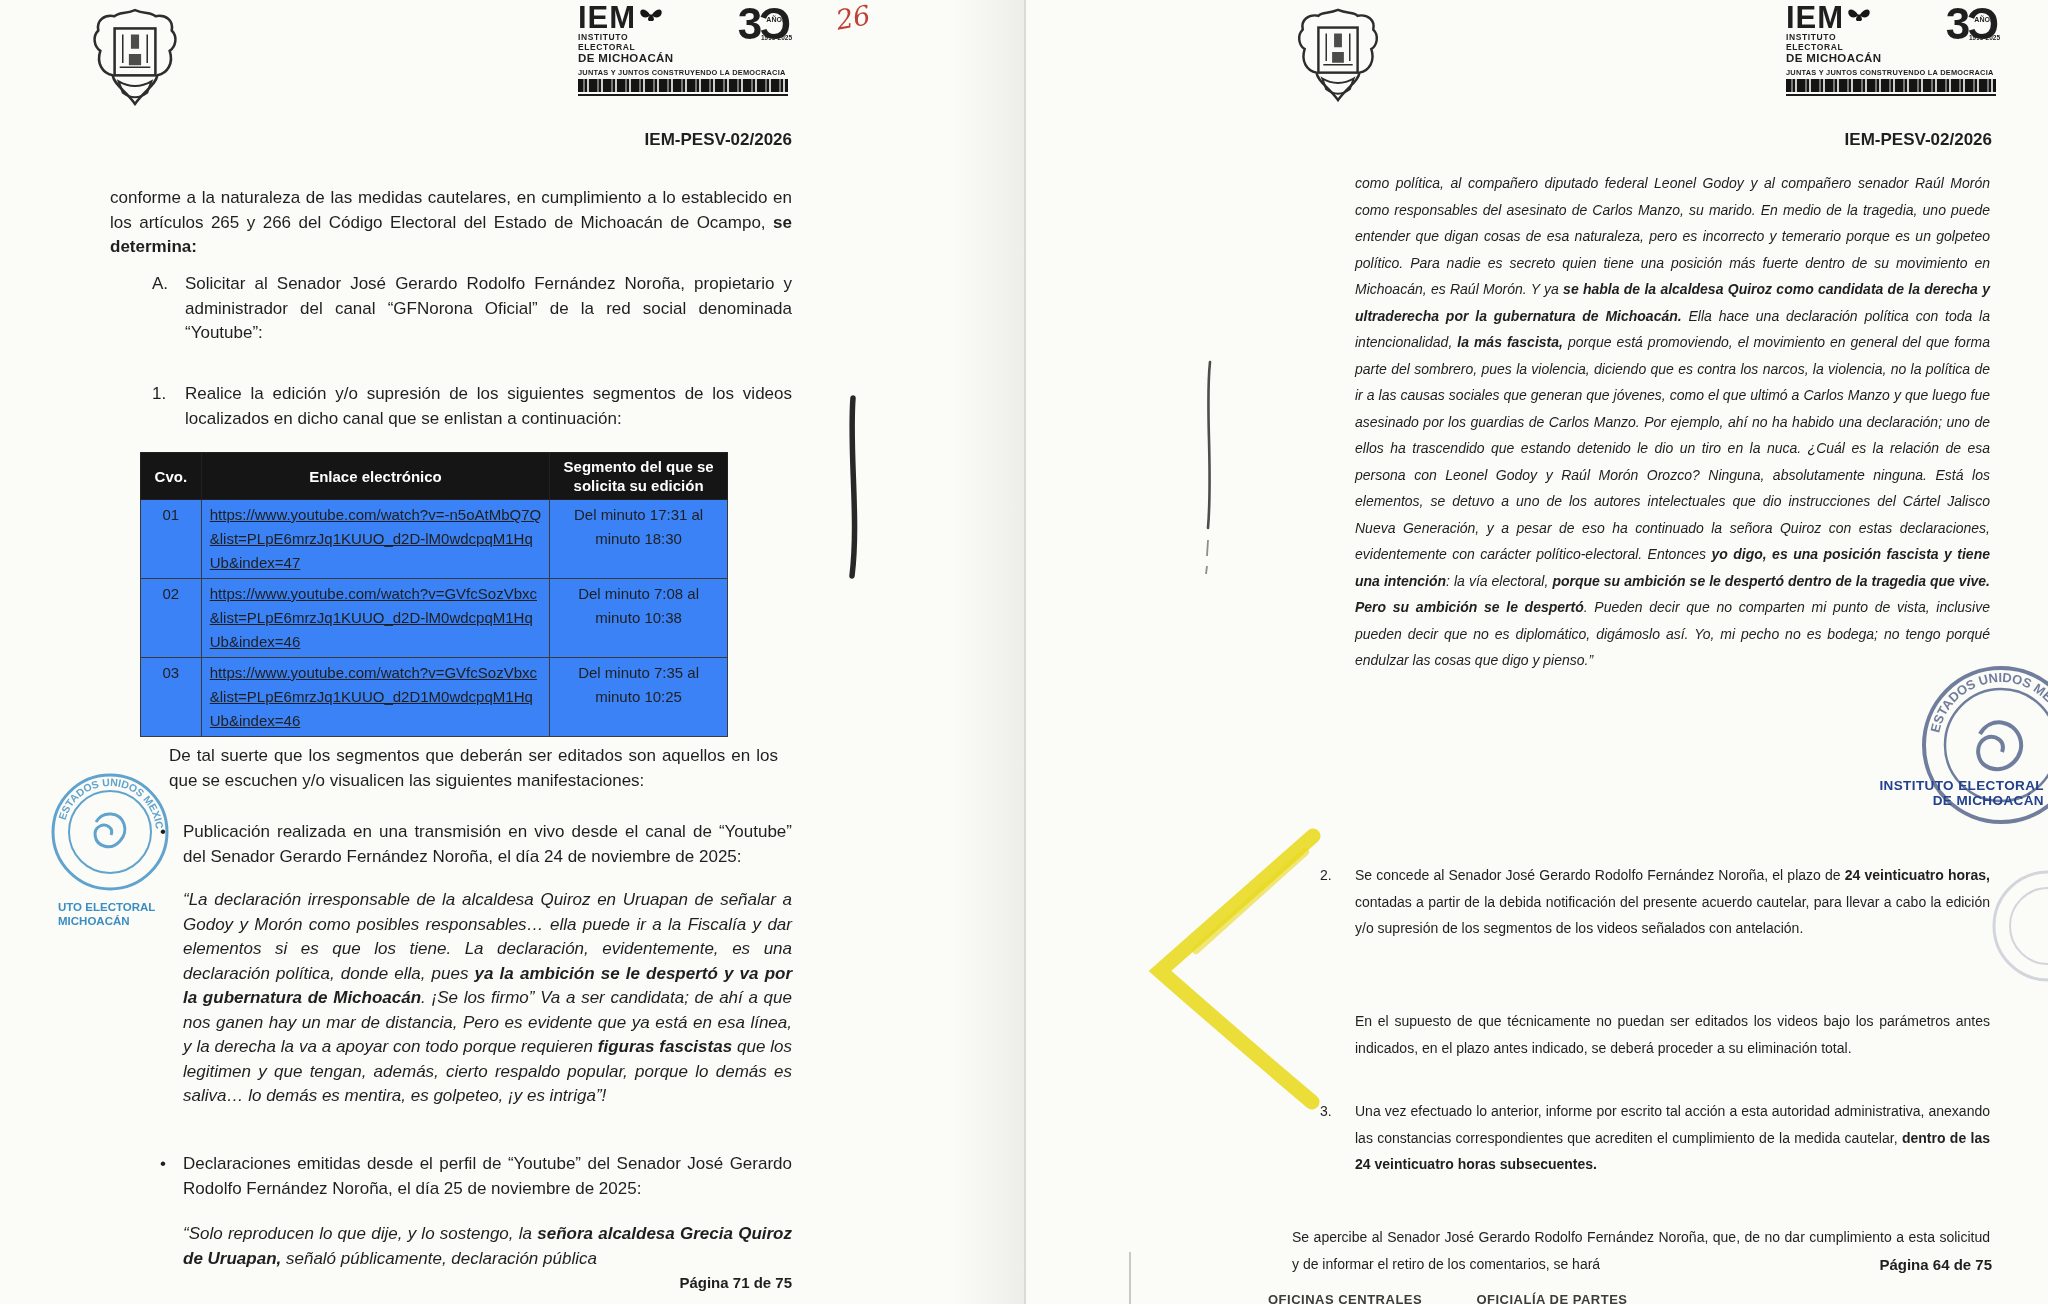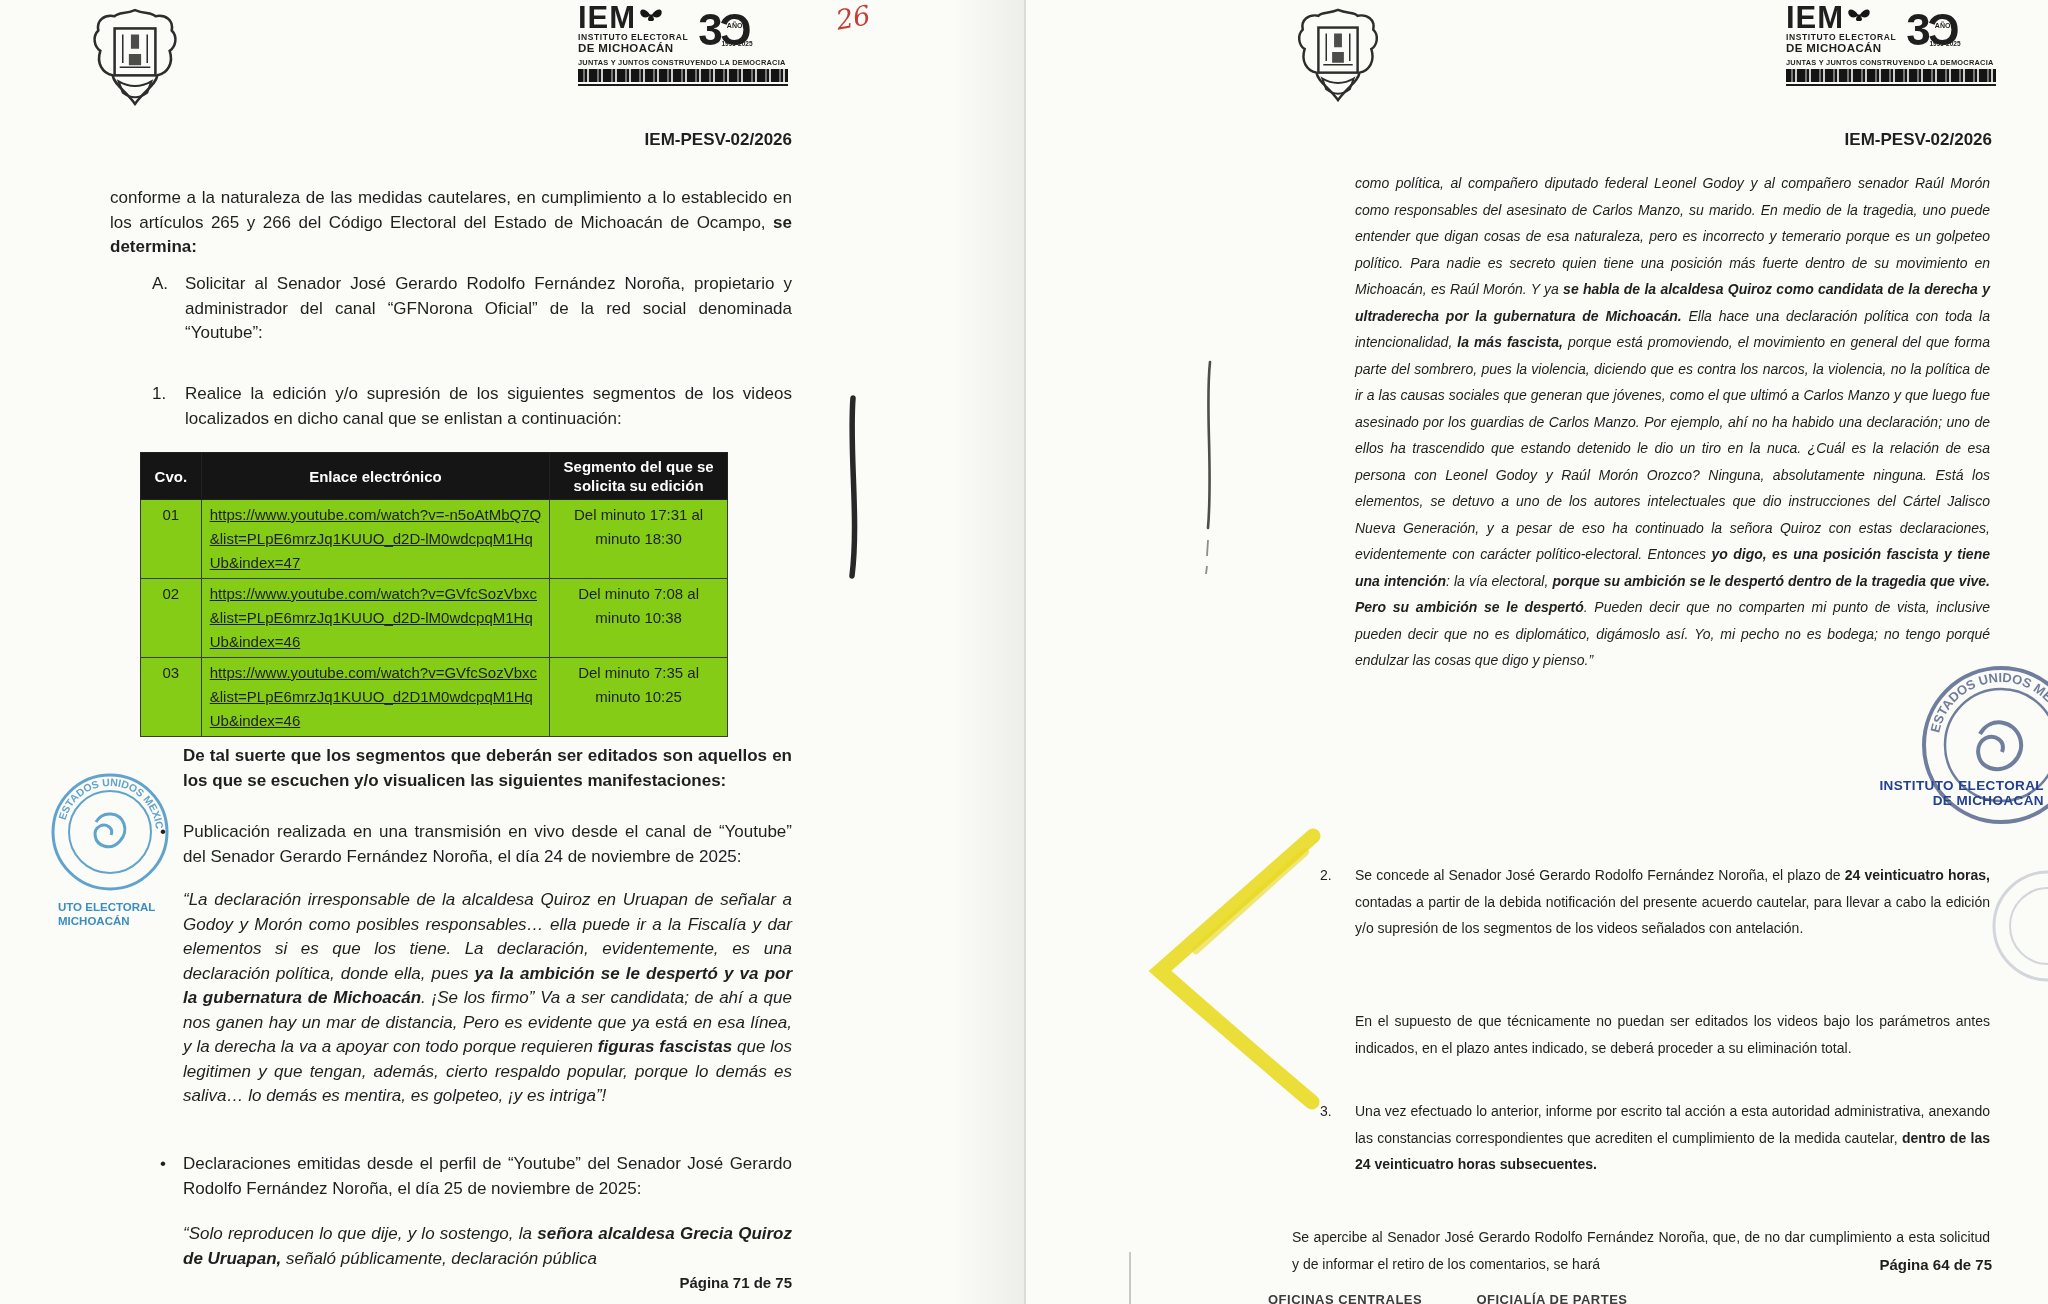--- a/index.html
+++ b/index.html
@@ -10,21 +10,21 @@
     color:#1f1f1f;
   }
   .abs{position:absolute;}
   
   .page-edge-band{left:952px;top:0;width:72px;height:1304px;background:linear-gradient(90deg,#fbfbf8,#ededea);}
   .page-edge-line{left:1024px;top:0;width:2px;height:1304px;background:#dcdcd6;}
   .fold-mark{left:1129px;top:1252px;width:2px;height:52px;background:#c9c9c4;}
   
   .crest{width:110px;height:102px;}
   .iem-logo{width:210px;}
-  .logo-row{display:flex;align-items:center;}
+  .logo-row{display:flex;align-items:flex-start;gap:40px;}
   .iem-word{font-size:31px;font-weight:bold;letter-spacing:1px;line-height:28px;}
   .butterfly{width:26px;height:17px;margin:2px 0 0 2px;}
   .inst1{font-size:8.5px;font-weight:bold;letter-spacing:.6px;line-height:10px;}
   .inst2{font-size:11.5px;font-weight:bold;letter-spacing:.4px;line-height:13px;}
   .thirty-wrap{position:relative;margin-left:10px;}
   .thirty{font-size:44px;font-weight:bold;line-height:40px;letter-spacing:-3px;}
   .years-box{position:absolute;right:-4px;top:4px;text-align:center;}
   .years-box .a{font-size:7px;font-weight:bold;line-height:7px;}
   .years-box .y{font-size:6.5px;font-weight:bold;line-height:7px;}
   .slogan{font-size:7.4px;font-weight:bold;letter-spacing:.25px;margin-top:3px;white-space:nowrap;}
@@ -37,21 +37,21 @@
   .b{font-weight:bold;}
   .quote{font-style:italic;}
   .item{display:flex;}
   .item .lbl{width:33px;flex:none;}
   .bullet-dot{width:23px;flex:none;font-size:17px;}
   .rp{font-size:14px;line-height:26.5px;text-align:justify;}
   .footer{font-size:15px;font-weight:bold;text-align:right;}
   
   table.seg{border-collapse:collapse;width:588px;font-size:15px;border-radius:21px;}
   table.seg th{background:#151515;color:#fff;font-weight:bold;font-size:15px;line-height:19px;padding:4px 4px;border:1.5px solid #222;}
-  table.seg td{border:1.5px solid #3a3a3a;padding:3px 8px;line-height:24px;vertical-align:top;background:#84cc16;}
+  table.seg td{border:1.5px solid #3a3a3a;padding:3px 8px;line-height:24px;vertical-align:top;background:#3b82f6;}
   table.seg td:nth-child(1){text-align:center;}
   table.seg td:nth-child(2){text-decoration:underline;word-break:break-all;}
   table.seg td:nth-child(3){text-align:center;}
   
   .handwritten{font-family:"DejaVu Serif", serif;font-style:italic;font-size:27px;color:#bf4136;transform:rotate(-10deg);}
   .stamp-caption-left{color:#3a8ec2;font-weight:bold;font-size:11.5px;line-height:14px;}
   .stamp-caption-right{color:#23418c;font-weight:bold;font-size:13.5px;line-height:15px;text-align:right;letter-spacing:.4px;}
   .bottom-cut{font-size:13px;font-weight:bold;color:#3c3c3c;letter-spacing:.5px;white-space:nowrap;}
   svg{display:block;}
 </style>
@@ -151,21 +151,21 @@
         </tr>
         <tr>
           <td>03</td>
           <td>https://www.youtube.com/watch?v=GVfcSozVbxc&amp;list=PLpE6mrzJq1KUUO_d2D1M0wdcpqM1HqUb&amp;index=46</td>
           <td>Del minuto 7:35 al minuto 10:25</td>
         </tr>
       </tbody>
   </table>
 </div>
 
-<div class="abs para" style="left:183px;top:744px;width:609px;font-weight:bold;">De tal suerte que los segmentos que deberán ser editados son aquellos en los que se escuchen y/o visualicen las siguientes manifestaciones:</div>
+<div class="abs para" style="left:169px;top:744px;width:609px;">De tal suerte que los segmentos que deberán ser editados son aquellos en los que se escuchen y/o visualicen las siguientes manifestaciones:</div>
 
 <div class="abs para item" style="left:160px;top:820px;width:632px;">
   <span class="bullet-dot">•</span>
   <span style="text-align:justify;">Publicación realizada en una transmisión en vivo desde el canal de “Youtube” del Senador Gerardo Fernández Noroña, el día 24 de noviembre de 2025:</span>
 </div>
 
 <div class="abs para quote" style="left:183px;top:888px;width:609px;"><span>“La declaración irresponsable de la alcaldesa Quiroz en Uruapan de señalar a Godoy y Morón como posibles responsables… ella puede ir a la Fiscalía y dar elementos si es que los tiene. La declaración, evidentemente, es una declaración política, donde ella, pues </span><span class="b">ya la ambición se le despertó y va por la gubernatura de Michoacán</span><span>. ¡Se los firmo” Va a ser candidata; de ahí a que nos ganen hay un mar de distancia, Pero es evidente que ya está en esa línea, y la derecha la va a apoyar con todo porque requieren </span><span class="b">figuras fascistas</span><span> que los legitimen y que tengan, además, cierto respaldo popular, porque lo demás es saliva… lo demás es mentira, es golpeteo, ¡y es intriga”!</span></div>
 
 <div class="abs para item" style="left:160px;top:1152px;width:632px;">
   <span class="bullet-dot">•</span>

